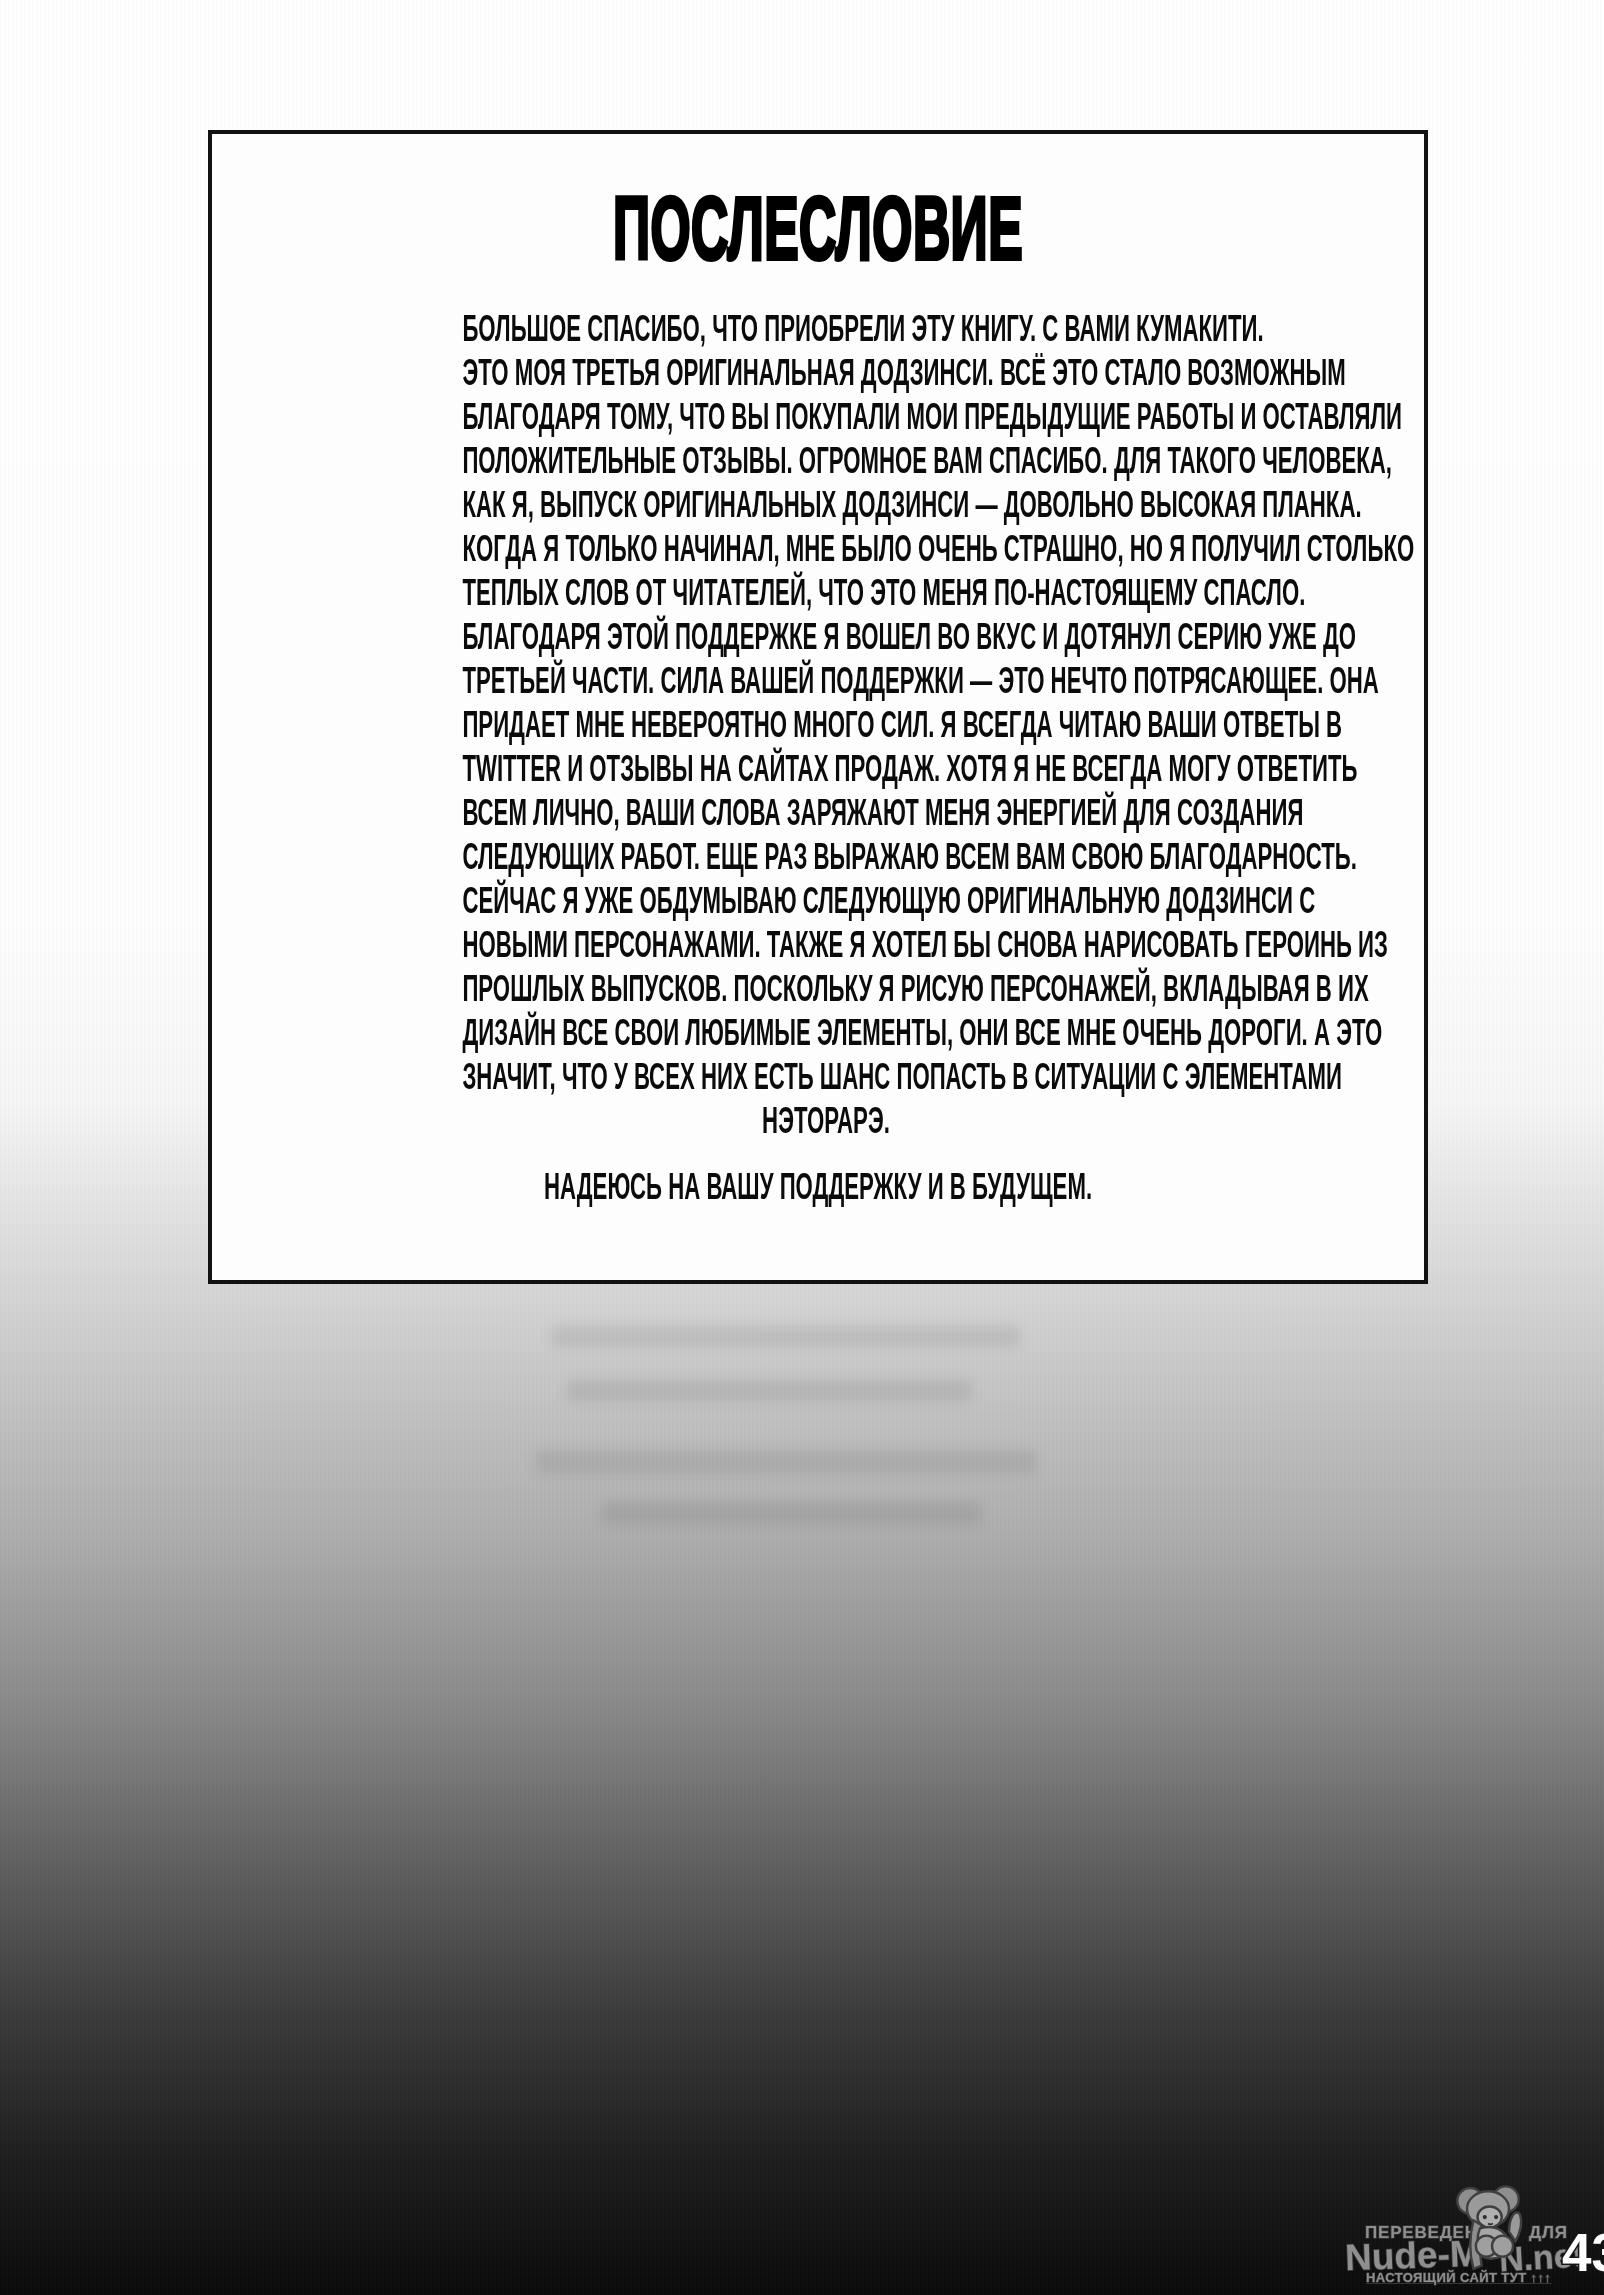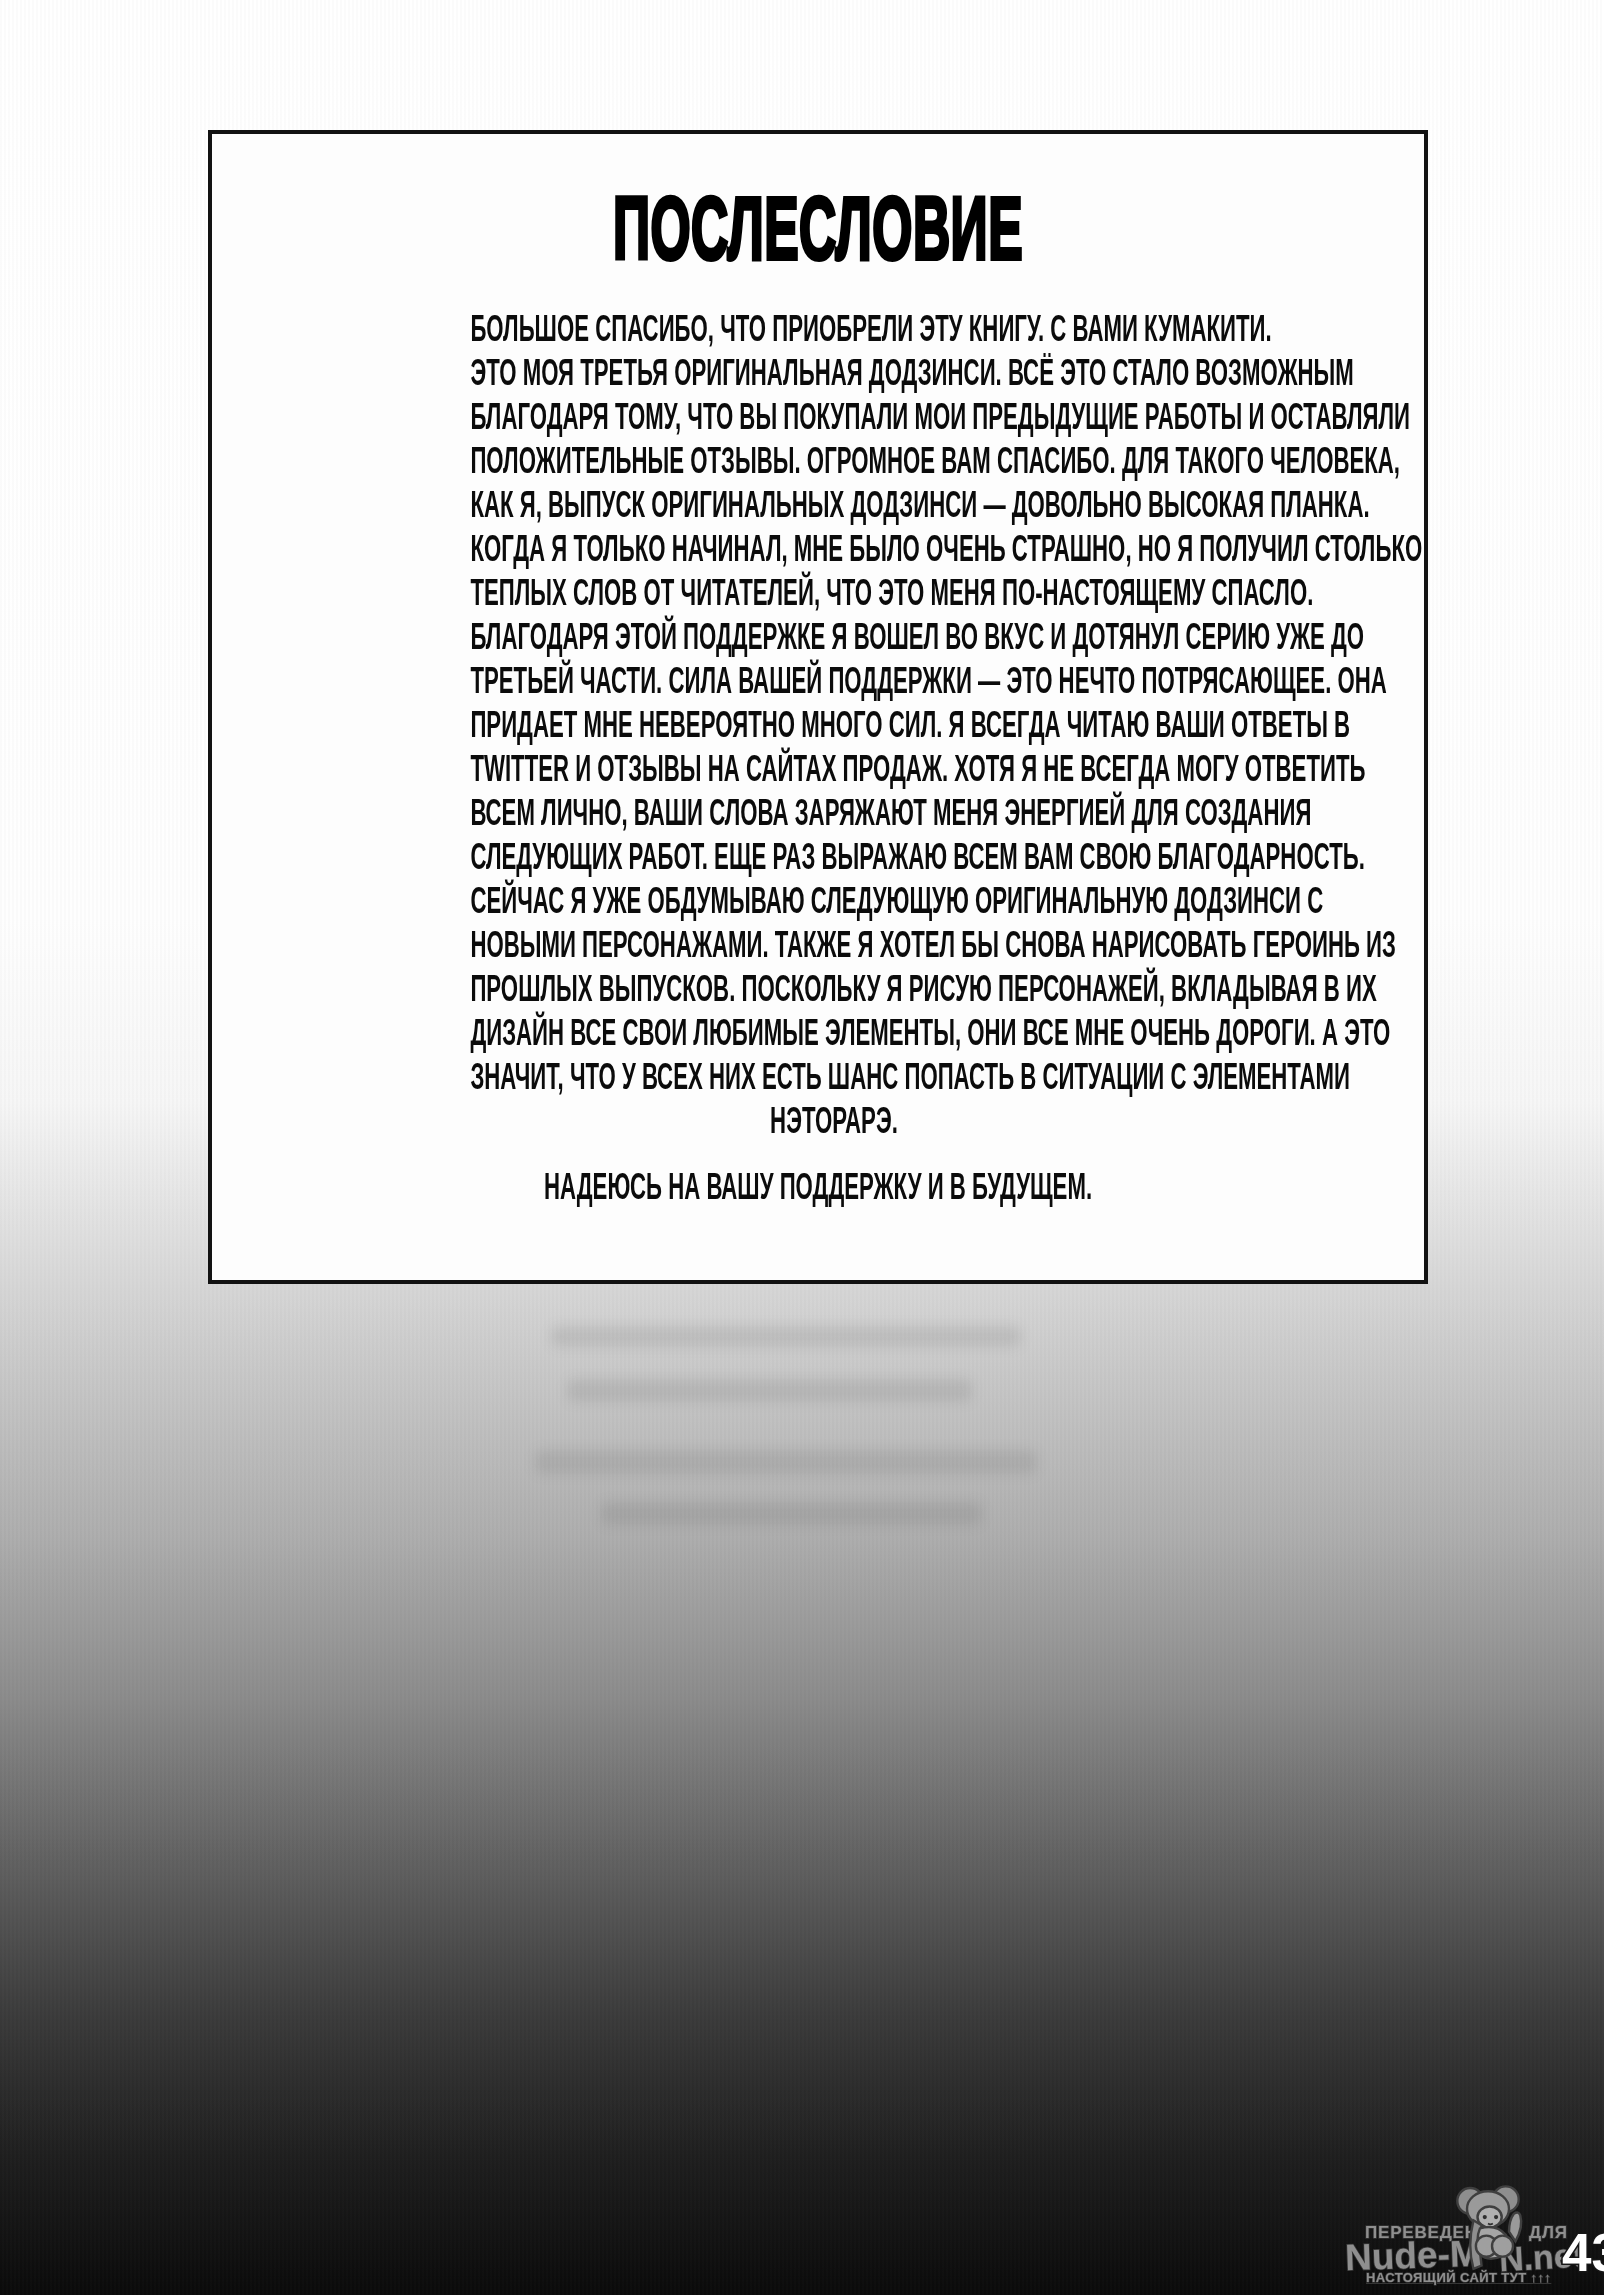--- a/index.html
+++ b/index.html
@@ -31,21 +31,21 @@
     position:absolute;left:208px;top:130px;width:1220px;height:1154px;
     background:#fdfdfd;border:4.9px solid #121212;box-sizing:border-box;
   }
   .page-title{
     position:absolute;left:0;top:47px;width:100%;height:94px;line-height:94px;
     text-align:center;font-weight:700;font-size:86px;color:#000;
     -webkit-text-stroke:4px #000;letter-spacing:0.8px;
     transform:scaleX(0.60) scaleY(1.04);transform-origin:50% 50%;
     white-space:nowrap;
   }
-  .body-lines{position:absolute;left:16px;top:173px;width:100%;}
+  .body-lines{position:absolute;left:8px;top:173px;width:100%;}
   .body-line{
     width:100%;height:44px;line-height:44px;text-align:center;
     font-weight:700;font-size:37px;color:#0b0b0b;letter-spacing:0px;
     transform:scaleX(0.60);transform-origin:50% 50%;white-space:nowrap;
   }
   .closing-line{
     position:absolute;left:0;top:1031px;width:100%;height:44px;line-height:44px;
     text-align:center;font-weight:700;font-size:37px;color:#0b0b0b;
     transform:scaleX(0.60);transform-origin:50% 50%;white-space:nowrap;
   }

